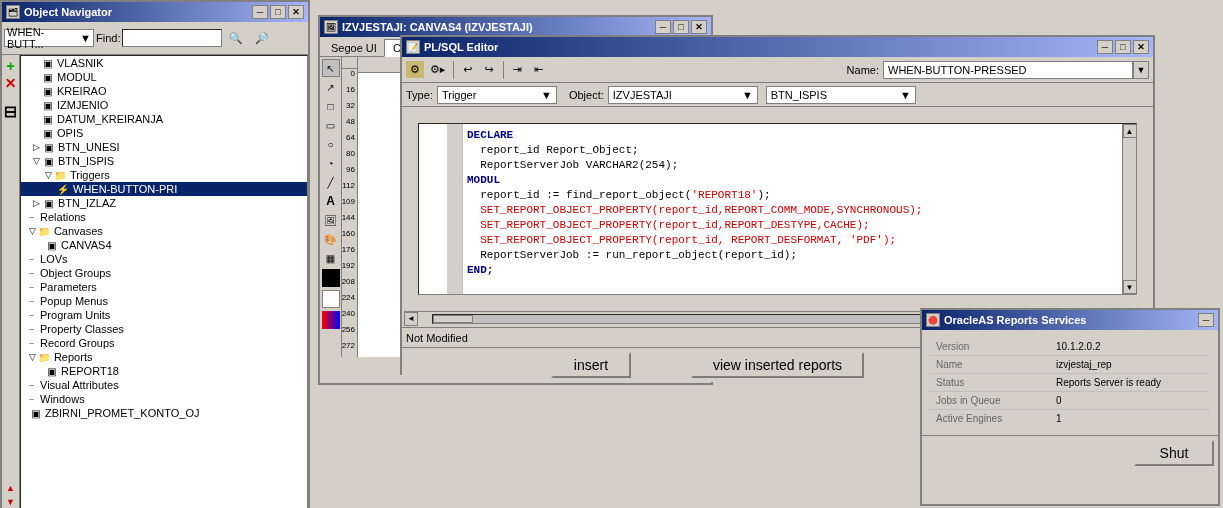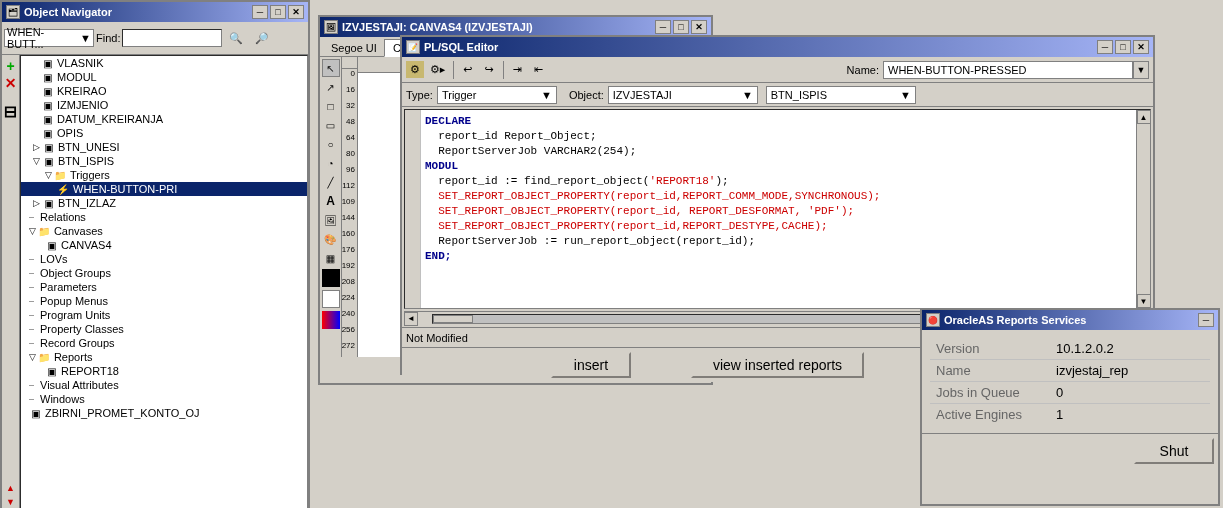--- a/index.html
+++ b/index.html
@@ -48,21 +48,21 @@
     .object-dropdown { height: 18px; border: 1px solid #808080; background: white; font-size: 11px; display: flex; align-items: center; padding: 0 4px; justify-content: space-between; width: 150px; }
     .code-line { white-space: pre; line-height: 15px; }
     .kw-blue { color: #00008b; font-weight: bold; }
     .kw-black { color: #000000; }
     .status-bar { height: 20px; background: #d4d0c8; border-top: 1px solid #808080; display: flex; align-items: center; padding: 0 4px; font-size: 11px; }
     
     
     #oracle-win { left: 920px; top: 308px; width: 300px; height: 198px; z-index: 20; }
     .oracle-content { padding: 8px; background: #d4d0c8; }
     .oracle-table { width: 100%; border-collapse: collapse; }
-    .oracle-table td { padding: 3px 6px; font-size: 13px; vertical-align: top; }
+    .oracle-table td { padding: 3px 6px; font-size: 10px; vertical-align: top; }
     .oracle-table td:first-child { color: #666; width: 120px; }
     .oracle-table td:last-child { color: #000; font-weight: normal; }
     .oracle-row-sep { border-bottom: 1px solid #c0c0c0; }
     .oracle-btn-row { display: flex; justify-content: flex-end; padding: 4px; border-top: 1px solid #808080; }
     
     
     .canvas-tabs { background: #d4d0c8; border-bottom: 1px solid #808080; display: flex; height: 20px; align-items: flex-end; padding: 0 4px; }
     .canvas-tab { padding: 2px 8px; background: #d4d0c8; border: 1px solid #808080; border-bottom: none; font-size: 11px; cursor: pointer; height: 18px; display: flex; align-items: center; }
     .canvas-tab.active { background: white; border-bottom: 1px solid white; margin-bottom: -1px; z-index: 1; }
     
@@ -372,32 +372,32 @@
       <span>IZVJESTAJI</span>
       <span>▼</span>
     </div>
     <div class="object-dropdown" style="margin-left:4px;">
       <span>BTN_ISPIS</span>
       <span>▼</span>
     </div>
   </div>
 
   <div style="display:flex; flex:1; flex-direction:column; height:calc(100% - 116px);">
-    <div style="display:flex; flex:1; overflow:hidden; border:1px inset #808080; margin:2px; background:white;">
+    <div style="display:flex; flex:1; overflow:hidden; border:1px inset #808080; margin:16px; background:white;padding-left:28px;">
       <div style="width:16px; background:#d4d0c8; border-right:1px solid #c0c0c0; font-family:Courier New,monospace; font-size:10px; padding:4px 1px; overflow:hidden; text-align:right; color:#666; line-height:15px;">
       </div>
       <div style="flex:1; overflow-y:auto; overflow-x:auto; padding:4px; font-family:'Courier New',monospace; font-size:11px;">
         <div class="code-line kw-blue">DECLARE</div>
         <div class="code-line kw-black">  report_id Report_Object;</div>
         <div class="code-line kw-black">  ReportServerJob VARCHAR2(254);</div>
         <div class="code-line kw-blue">MODUL</div>
         <div class="code-line kw-black">  report_id := find_report_object(<span style="color:#cc0000;">'REPORT18'</span>);</div>
         <div class="code-line"><span style="color:#cc0000;">  SET_REPORT_OBJECT_PROPERTY(report_id,REPORT_COMM_MODE,SYNCHRONOUS);</span></div>
+        <div class="code-line"><span style="color:#cc0000;">  SET_REPORT_OBJECT_PROPERTY(report_id,REPORT_DESTYPE,CACHE);</span></div>
         <div class="code-line"><span style="color:#cc0000;">  SET_REPORT_OBJECT_PROPERTY(report_id, REPORT_DESFORMAT, <span style="color:#cc0000;">'PDF'</span>);</span></div>
-        <div class="code-line"><span style="color:#cc0000;">  SET_REPORT_OBJECT_PROPERTY(report_id,REPORT_DESTYPE,CACHE);</span></div>
         <div class="code-line kw-black">  ReportServerJob := run_report_object(report_id);</div>
         <div class="code-line kw-blue">END;</div>
       </div>
       <div style="width:14px; background:#d4d0c8; border-left:1px solid #808080; display:flex; flex-direction:column; align-items:center;">
         <div style="width:14px; height:14px; background:#d4d0c8; border:1px solid #808080; display:flex; align-items:center; justify-content:center; font-size:8px; cursor:pointer;">▲</div>
         <div style="flex:1;"></div>
         <div style="width:14px; height:14px; background:#d4d0c8; border:1px solid #808080; display:flex; align-items:center; justify-content:center; font-size:8px; cursor:pointer;">▼</div>
       </div>
     </div>
 
@@ -435,20 +435,24 @@
       <tbody>
           <tr class="oracle-row-sep">
         <td>Version</td>
         <td>10.1.2.0.2</td>
       </tr>
       <tr class="oracle-row-sep">
         <td>Name</td>
         <td>izvjestaj_rep</td>
       </tr>
       <tr class="oracle-row-sep">
+        <td>Status</td>
+        <td>Reports Server is ready</td>
+      </tr>
+      <tr class="oracle-row-sep">
         <td>Jobs in Queue</td>
         <td>0</td>
       </tr>
       <tr>
         <td>Active Engines</td>
         <td>1</td>
       </tr>
     </tbody>
       </table>
   </div>

